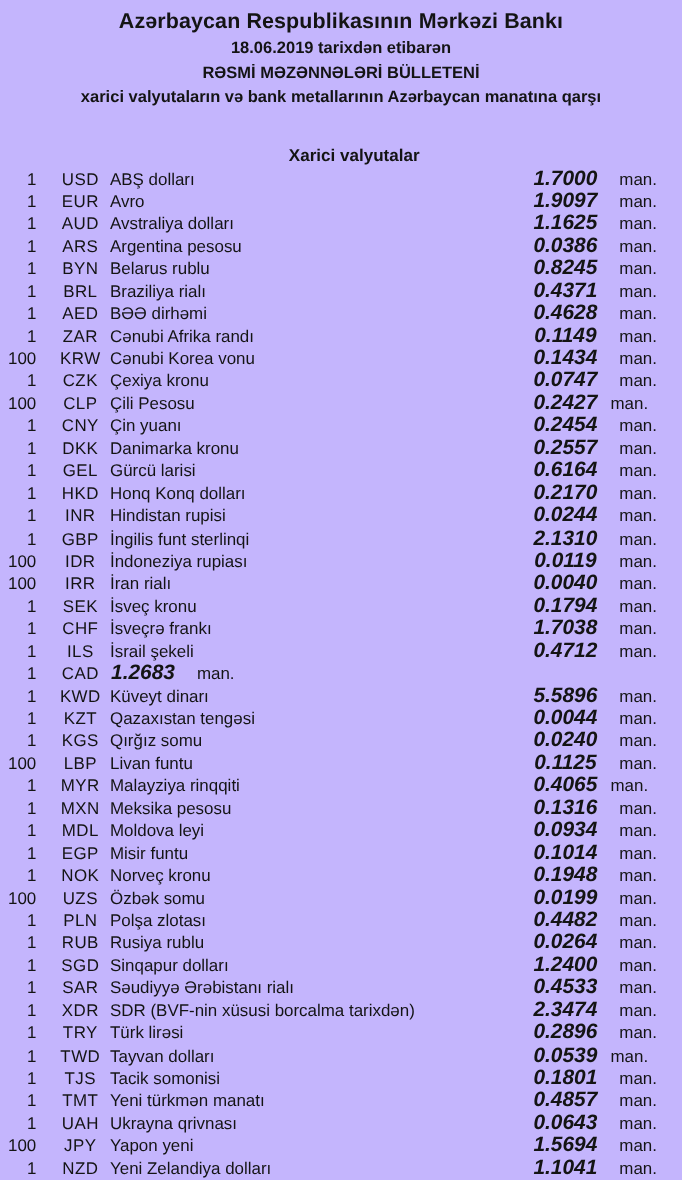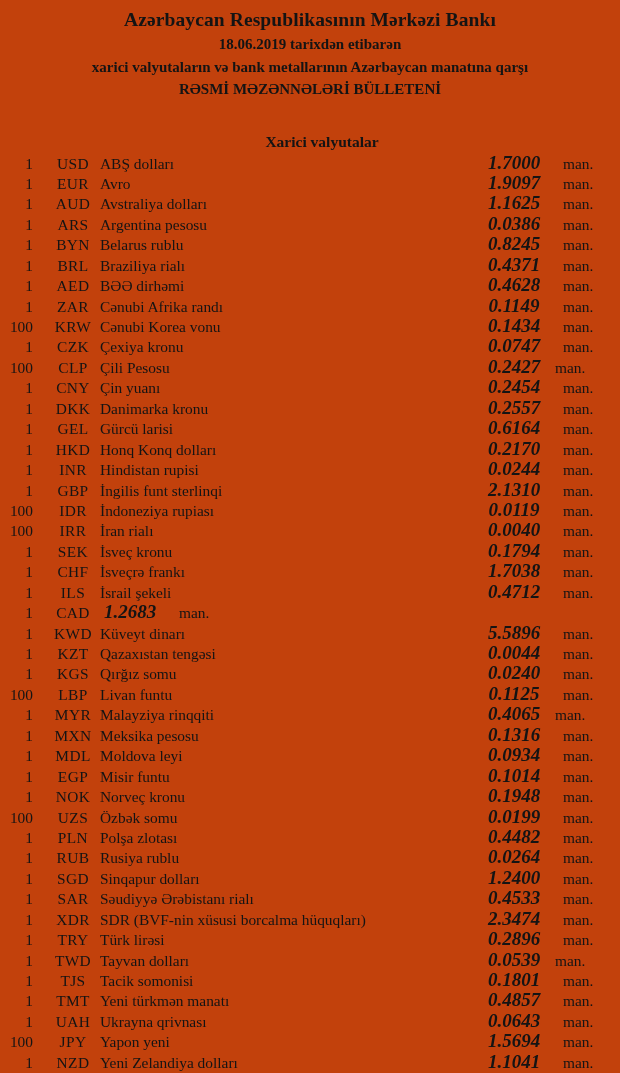--- a/index.html
+++ b/index.html
@@ -3,23 +3,23 @@
 <meta charset="utf-8">
 <style>
   html, body {
     margin: 0;
     padding: 0;
     background: #ffffff;
   }
   .page {
     width: 620px;
     height: 1073px;
-    background: #c2410c;
+    background: #c4b5fd;
     color: #141414;
-    font-family: Liberation Serif, serif;
+    font-family: Liberation Sans, sans-serif;
     overflow: hidden;
     box-sizing: border-box;
   }
   .header {
     text-align: center;
   }
   .title {
     padding-top: 6px;
     font-size: 19.5px;
     font-weight: 700;
@@ -86,22 +86,22 @@
     width: 65px;
   }
 </style>
 </head>
 <body>
 
 <div class="page">
   <div class="header">
     <div class="title">Azərbaycan Respublikasının Mərkəzi Bankı</div>
     <div class="h-line">18.06.2019 tarixdən etibarən</div>
+    <div class="h-line">RƏSMİ MƏZƏNNƏLƏRİ BÜLLETENİ</div>
     <div class="h-line">xarici valyutaların və bank metallarının Azərbaycan manatına qarşı</div>
-    <div class="h-line">RƏSMİ MƏZƏNNƏLƏRİ BÜLLETENİ</div>
   </div>
 
   <div class="section-title">Xarici valyutalar</div>
 
   <div class="rates-table" id="rates-table">
   <div class="row">
     <span class="qty">1</span>
     <span class="code">USD</span>
     <span class="name">ABŞ dolları</span>
     <span class="rate">1.7000</span>
@@ -391,21 +391,21 @@
     <span class="qty">1</span>
     <span class="code">SAR</span>
     <span class="name">Səudiyyə Ərəbistanı rialı</span>
     <span class="rate">0.4533</span>
     <span class="man">man.</span>
   </div>
 
   <div class="row">
     <span class="qty">1</span>
     <span class="code">XDR</span>
-    <span class="name">SDR (BVF-nin xüsusi borcalma hüquqları)</span>
+    <span class="name">SDR (BVF-nin xüsusi borcalma tarixdən)</span>
     <span class="rate">2.3474</span>
     <span class="man">man.</span>
   </div>
 
   <div class="row">
     <span class="qty">1</span>
     <span class="code">TRY</span>
     <span class="name">Türk lirəsi</span>
     <span class="rate">0.2896</span>
     <span class="man">man.</span>

